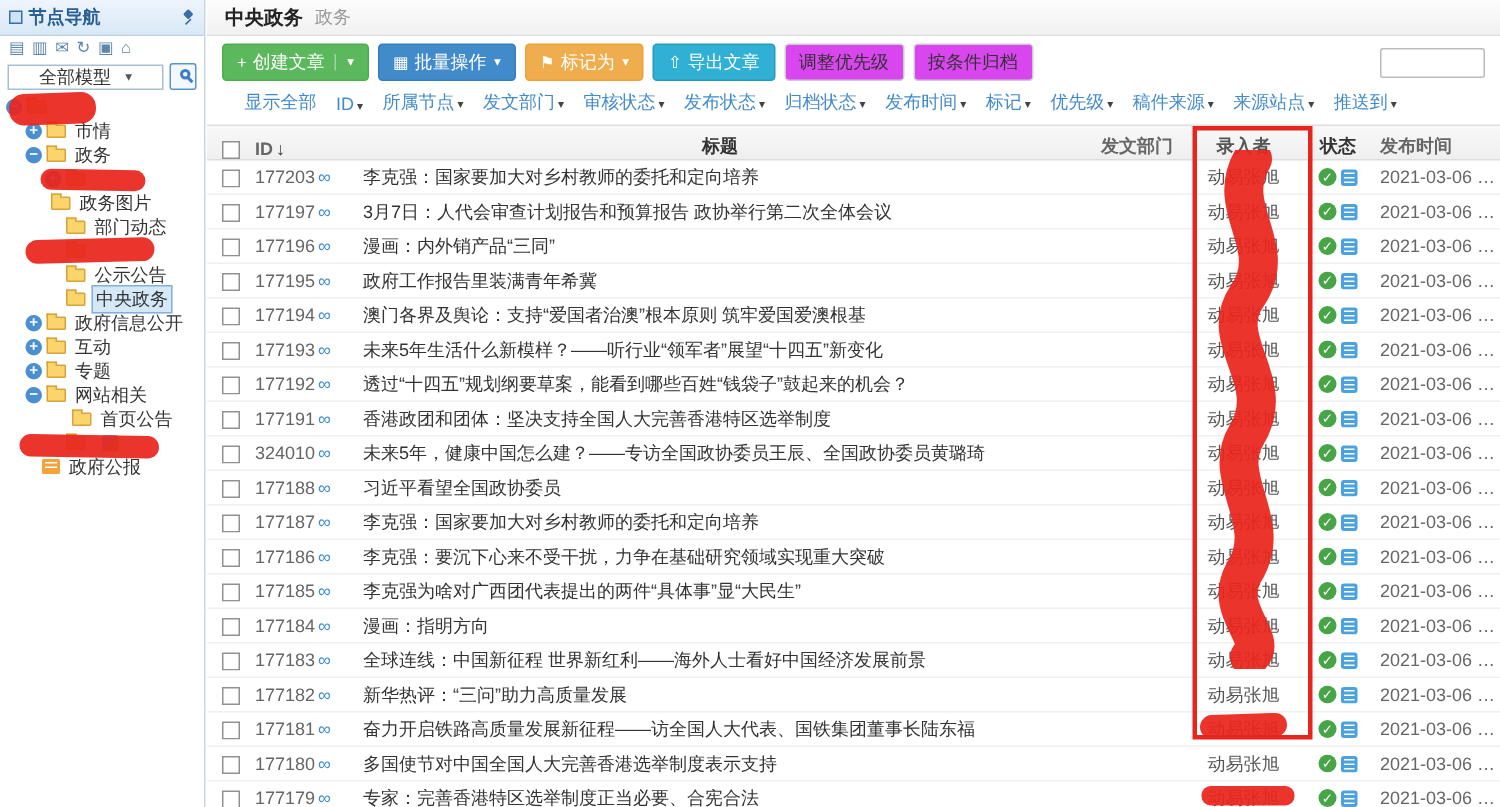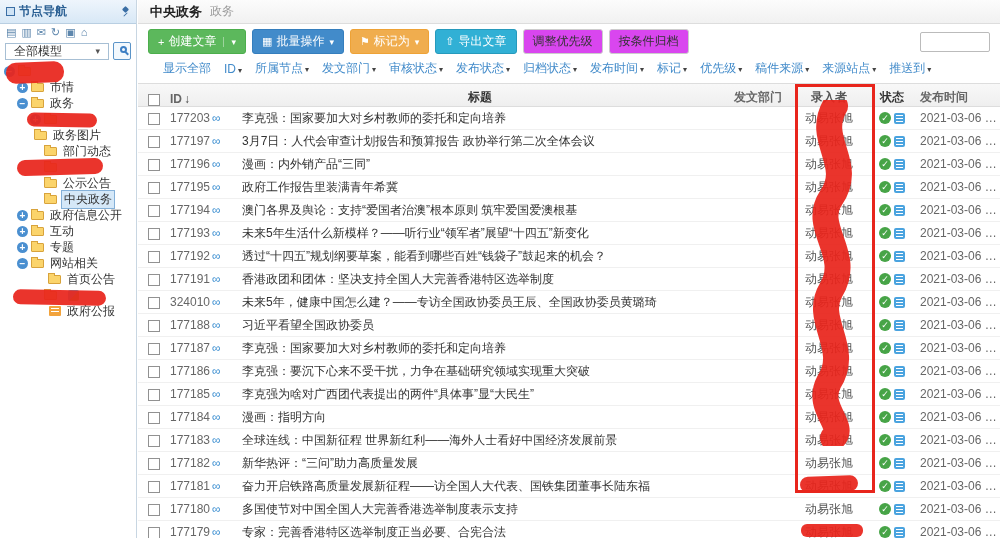--- a/index.html
+++ b/index.html
@@ -11,21 +11,21 @@
            border-right:1px solid #c8d6e2}
   .sb-header{height:24px;background:linear-gradient(#eef5fc,#d8e8f6);border-bottom:1px solid #b9cfe2;
              display:flex;align-items:center;padding:0 6px;color:#2a5f93;font-weight:bold}
   .sb-header .title{flex:1;margin-left:4px;font-size:12px}
   .nav-ico{width:9px;height:9px;border:1px solid #3a6ea5;background:#cfe3f5;flex:none}
   .pin{width:9px;height:12px;position:relative;flex:none}
   .pin::before{content:"";position:absolute;top:1px;left:2px;width:5px;height:5px;background:#3a6ea5;border-radius:1px;transform:rotate(45deg)}
   .pin::after{content:"";position:absolute;top:6px;left:4px;width:1px;height:5px;background:#3a6ea5;transform:rotate(45deg)}
   .sb-tools{height:16px;display:flex;align-items:center;gap:5px;padding:0 6px;color:#5e87ad;font-size:11px;line-height:16px}
   .sb-filter{display:flex;align-items:center;padding:2px 5px;gap:4px}
-  .model-select{flex:1;height:17px;border:1px solid #a7bfd4;display:flex;align-items:center;padding:0 8px;background:#fff}
+  .model-select{flex:1;height:17px;border:1px solid #a7bfd4;display:flex;align-items:center;padding:0 20px;background:#fff}
   .model-select .mcaret{margin-left:auto;color:#555;font-size:9px}
   .search-btn{width:18px;height:18px;border:1px solid #5b94c8;border-radius:2px;display:flex;align-items:center;justify-content:center;background:#f2f8fd}
   .lens{width:7px;height:7px;border:2px solid #3d7fc4;border-radius:50%;position:relative;margin:-3px -3px 0 0}
   .lens::after{content:"";position:absolute;width:5px;height:2px;background:#3d7fc4;transform:rotate(45deg);right:-4px;bottom:-3px}
   .tree{padding-top:1px}
   .titem{height:16px;display:flex;align-items:center;white-space:nowrap;cursor:pointer}
   .expand{width:11px;height:11px;border-radius:50%;background:#4a8fd0;color:#fff;
           font:bold 10px/11px "Liberation Sans",sans-serif;text-align:center;margin-right:2px;flex:none}
   .expand-spacer{width:13px;flex:none}
   .folder{position:relative;width:13px;height:9px;background:#fbd46b;border:1px solid #d8a33c;border-radius:1px;flex:none;margin:1px 4px 0 1px}
@@ -186,21 +186,21 @@
         <span class="expand-spacer"></span>
         <span class="folder"></span>
         <span class="tlabel">首页公告</span>
       </div>
       <div class="titem" style="padding-left: 30px;">
         <span class="expand-spacer"></span>
         <span class="folder"></span>
         <span class="tlabel"></span>
         <span class="push-ico"></span>
       </div>
-      <div class="titem" style="padding-left: 14px; margin-left: 21px;">
+      <div class="titem" style="padding-left: 14px;">
         <span class="expand-spacer"></span>
         <span class="book"></span>
         <span class="tlabel">政府公报</span>
       </div>
     </div>
 </div>
 
 <div id="main">
   <div class="main-header">
     <span class="main-title">中央政务</span>

